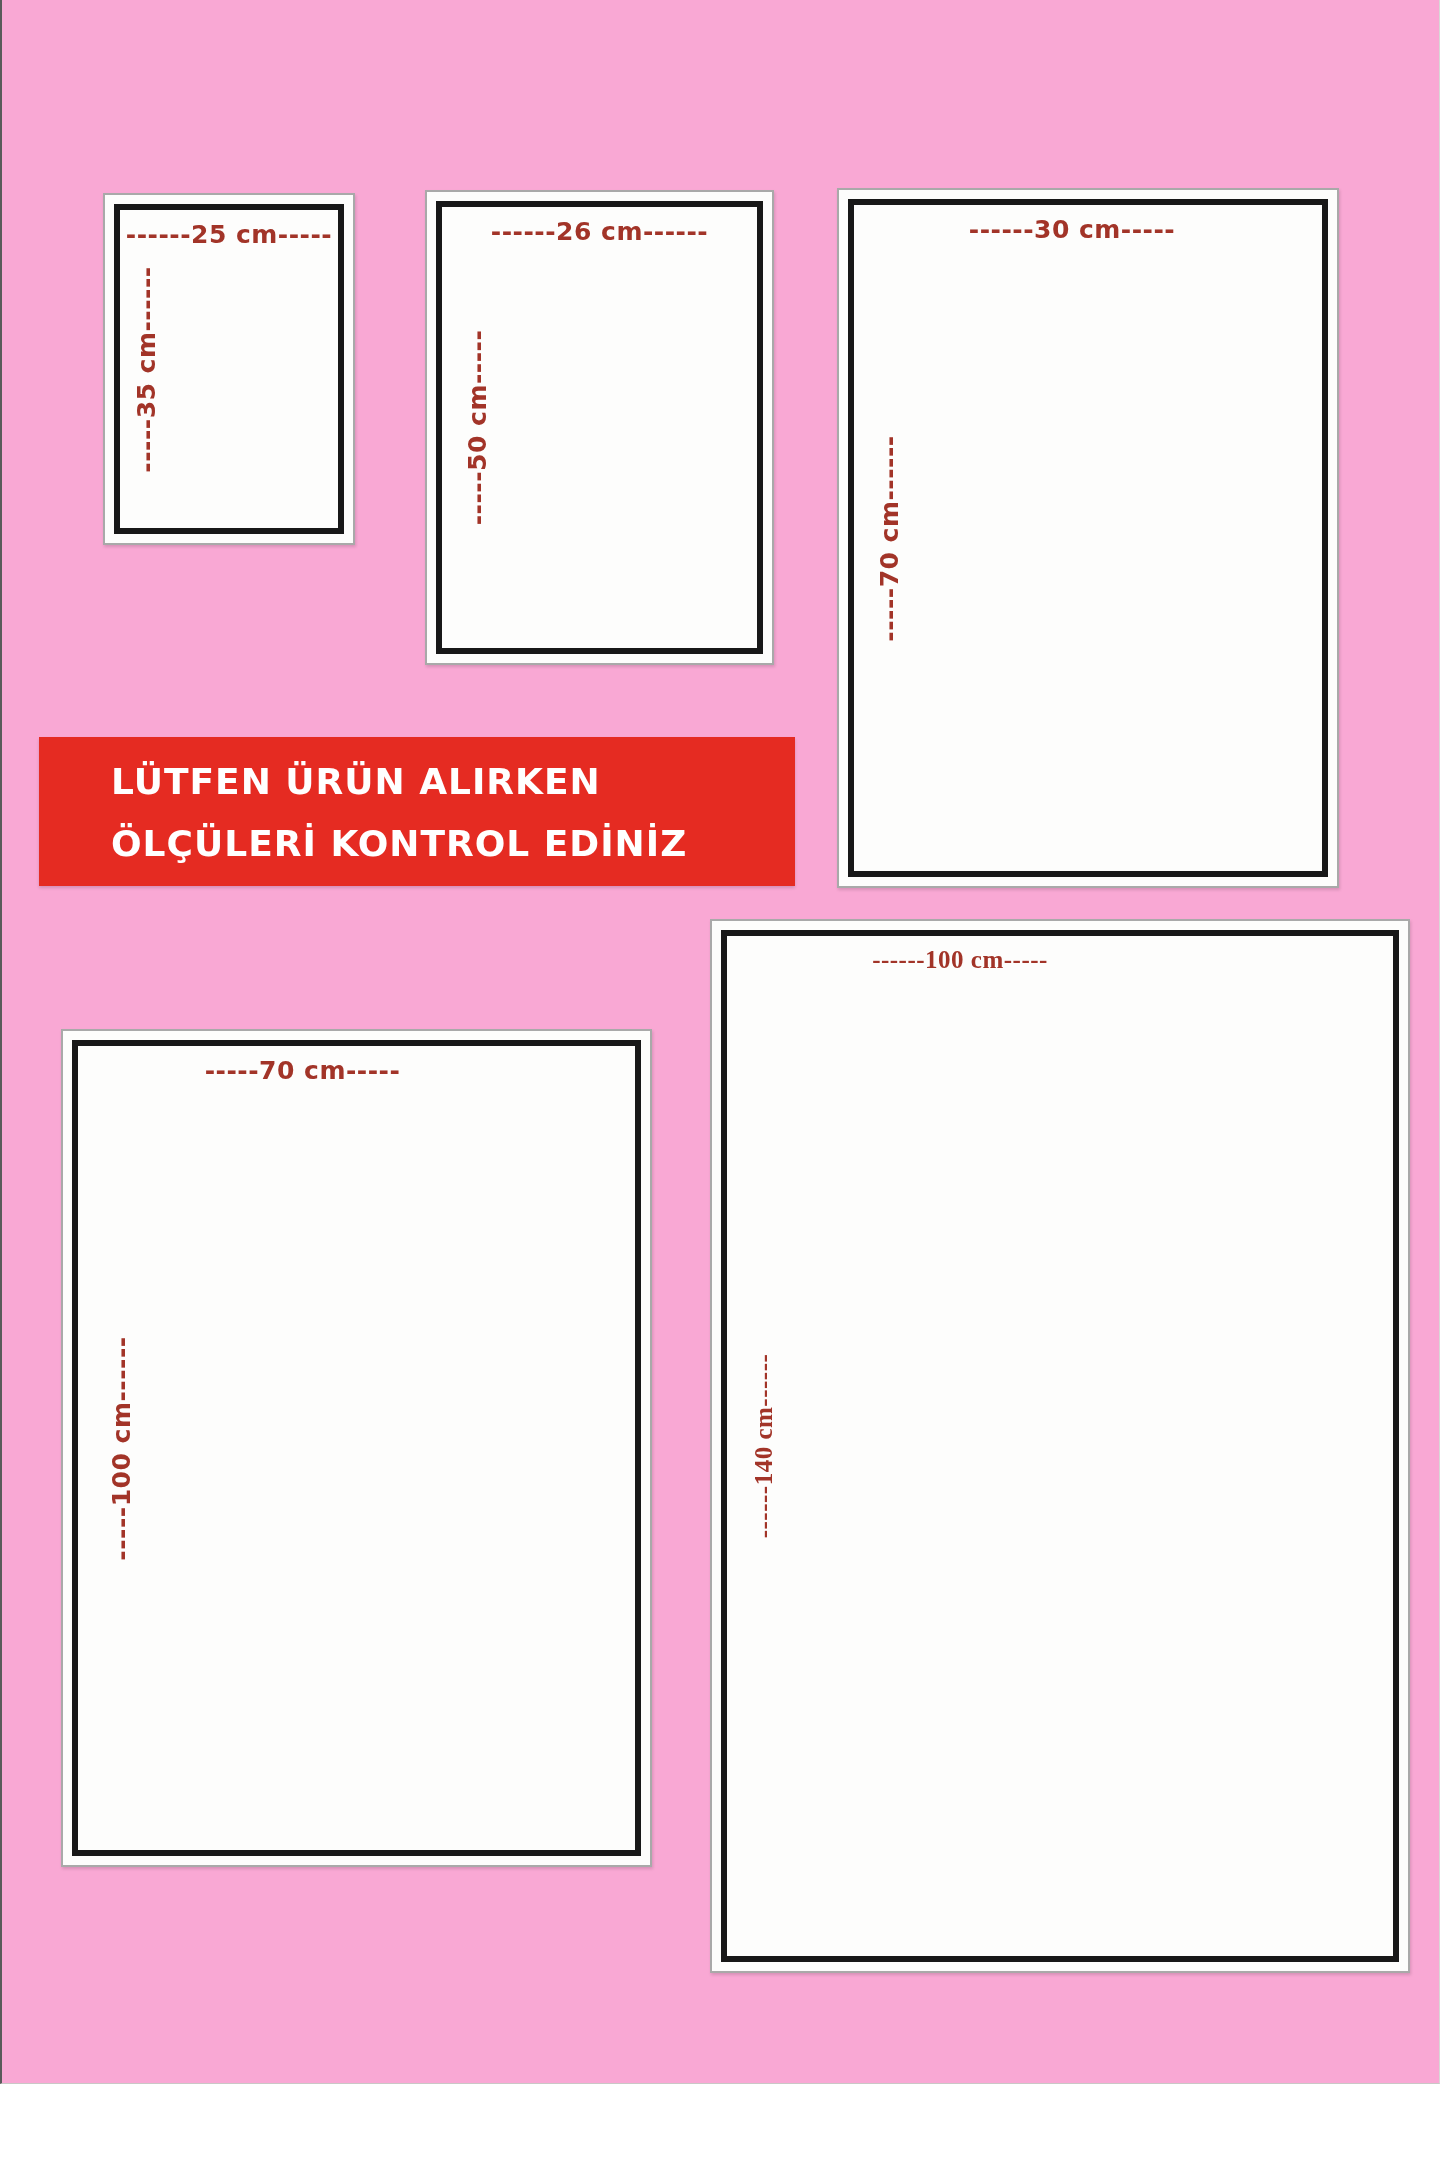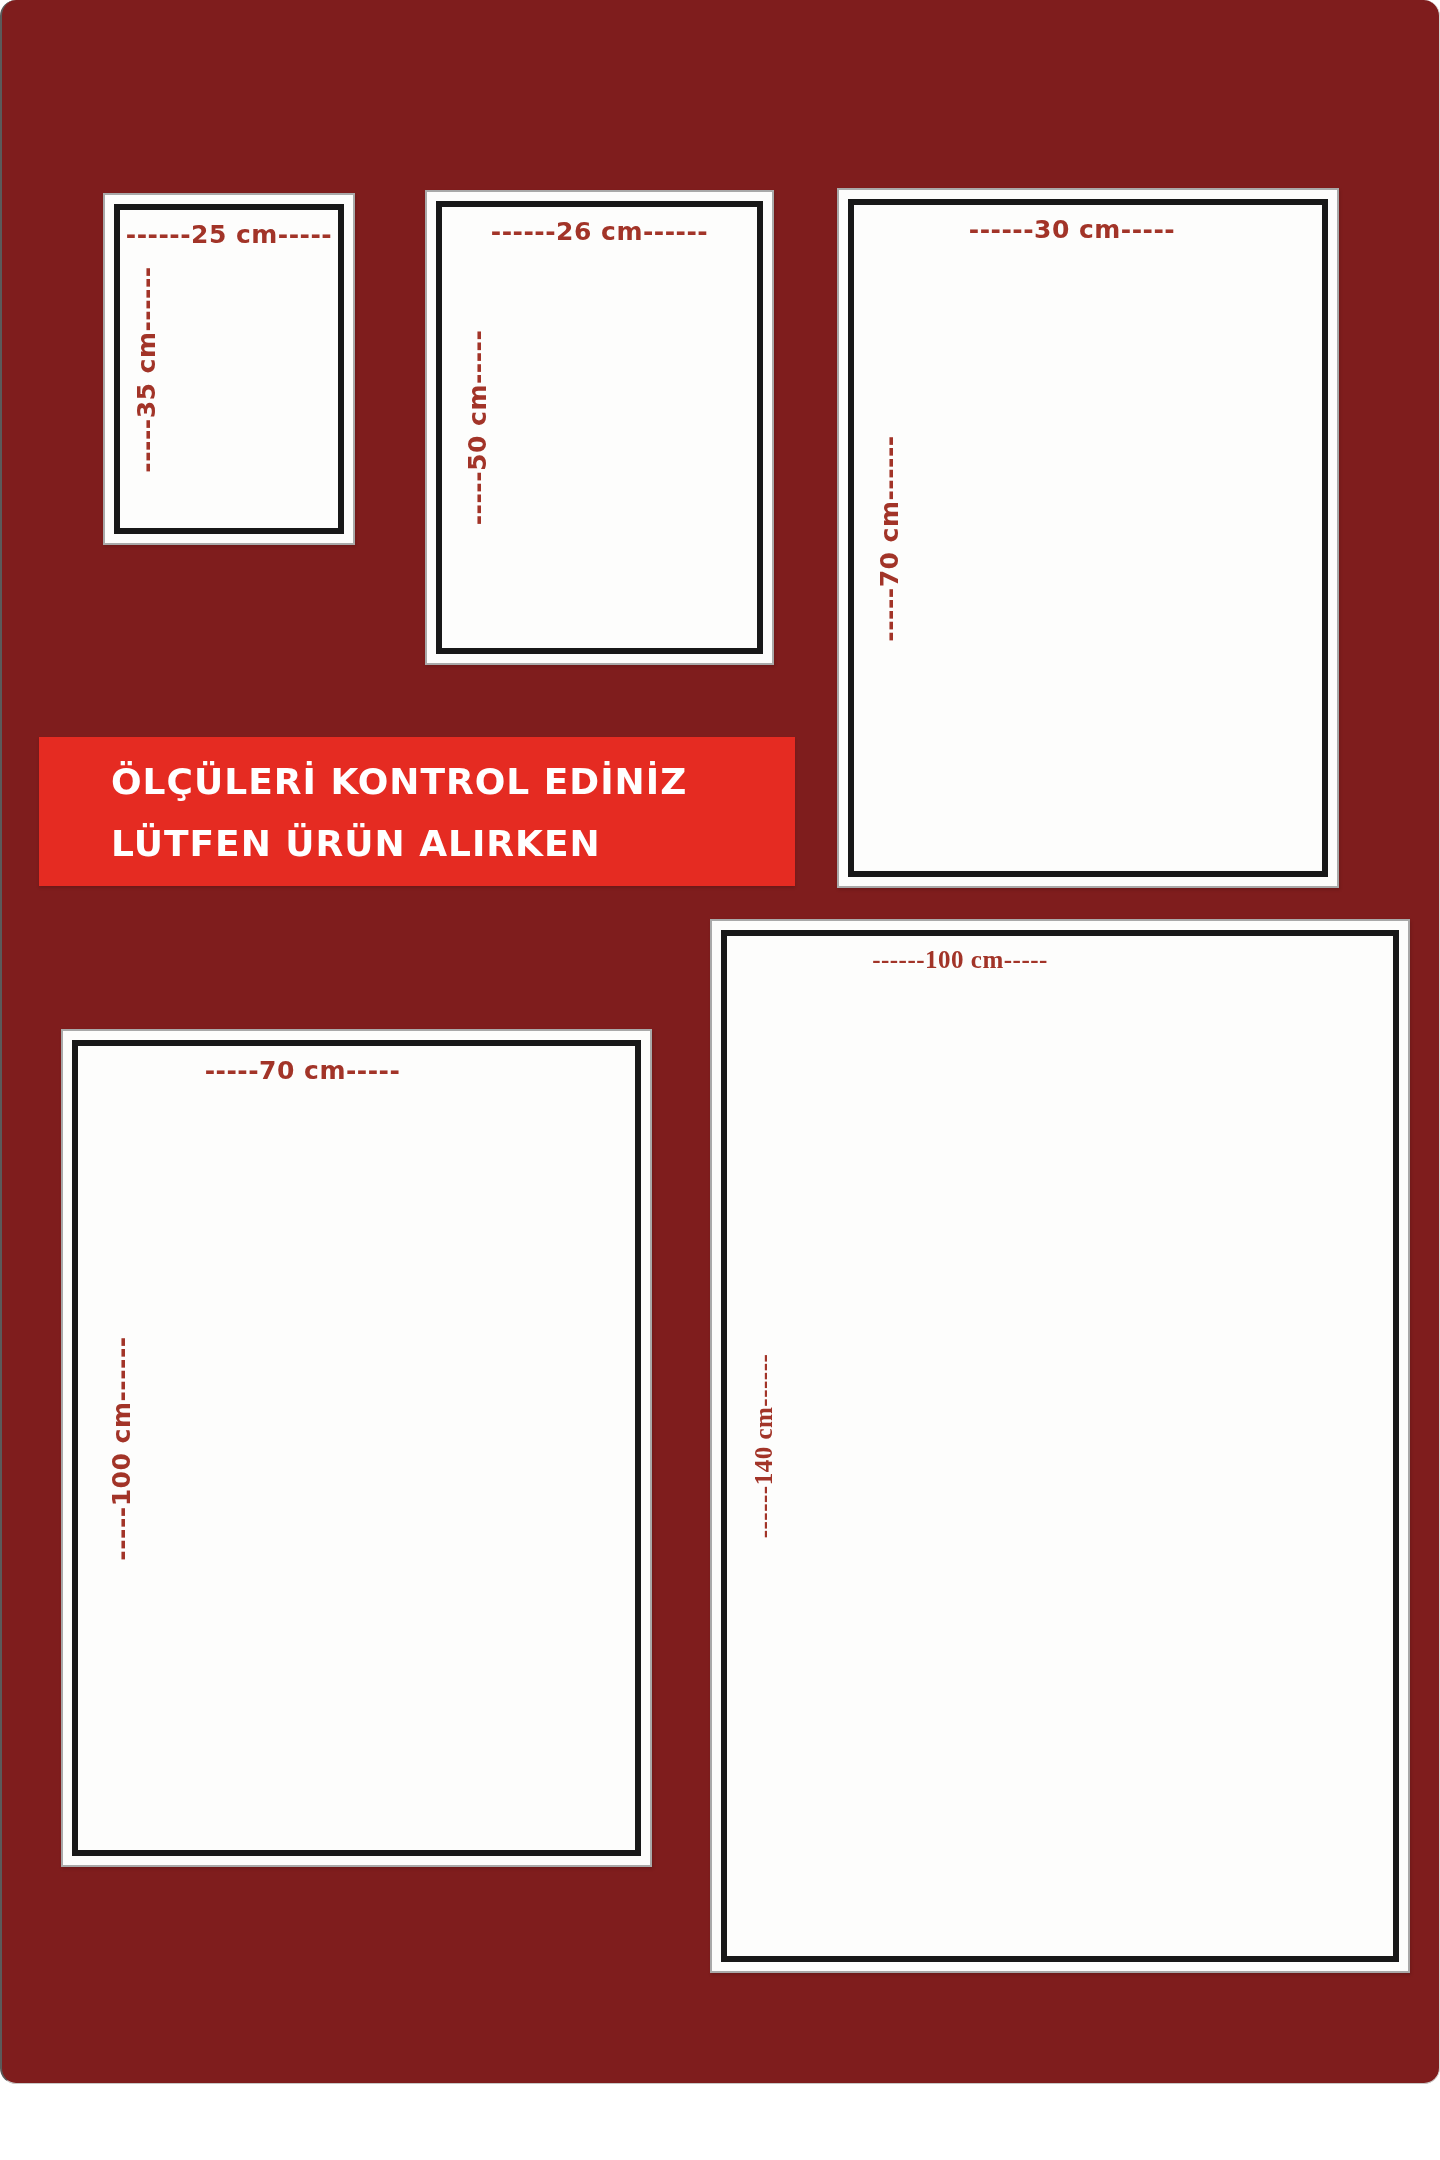--- a/index.html
+++ b/index.html
@@ -2,25 +2,24 @@
 <html><head>
 <meta charset="utf-8">
 <style>
   * { margin: 0; padding: 0; box-sizing: border-box; }
   html, body { width: 1440px; height: 2160px; background: #ffffff; }
   body { font-family: "DejaVu Sans", "Liberation Sans", sans-serif; position: relative; }
 
   
   .photo {
     position: absolute; left: 0; top: 0; width: 1440px; height: 2084px;
-    background: #7f1d1d;
+    background: #f9a8d4;
     border-left: 2px solid #5a5a5a;
     border-right: 1px solid #d8d8d6;
     border-bottom: 1px solid #c9c8c6;
-    border-radius: 16px;
   }
 
   
   .frame {
     position: absolute;
     background: #fdfdfc;
     border: 2px solid #a9a9a9;
     box-shadow: 1px 2px 3px rgba(0,0,0,0.14);
   }
   
@@ -113,22 +112,22 @@
   <div class="frame frame-c">
     <div class="inner">
       <div class="wlabel">------30 cm-----</div>
       <div class="hlabel-wrap">
         <span class="hlabel">-----70 cm------</span>
       </div>
     </div>
   </div>
 
   <div class="banner">
+    <div class="line">LÜTFEN ÜRÜN ALIRKEN</div>
     <div class="line">ÖLÇÜLERİ KONTROL EDİNİZ</div>
-    <div class="line">LÜTFEN ÜRÜN ALIRKEN</div>
   </div>
 
   <div class="frame frame-d">
     <div class="inner">
       <div class="wlabel">-----70 cm-----</div>
       <div class="hlabel-wrap">
         <span class="hlabel">-----100 cm------</span>
       </div>
     </div>
   </div>

